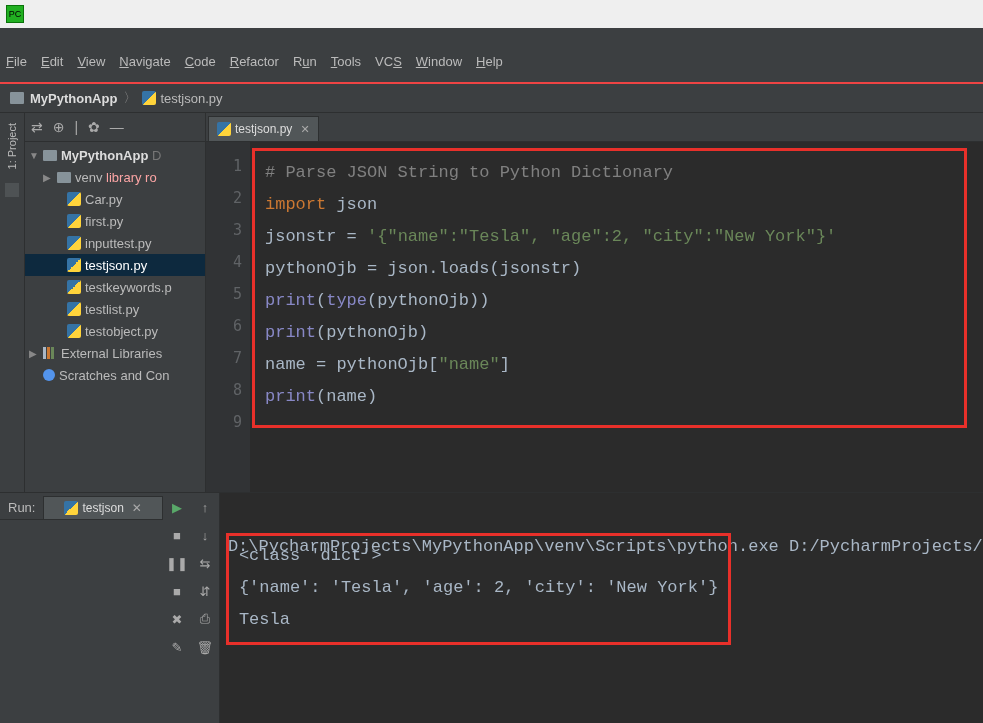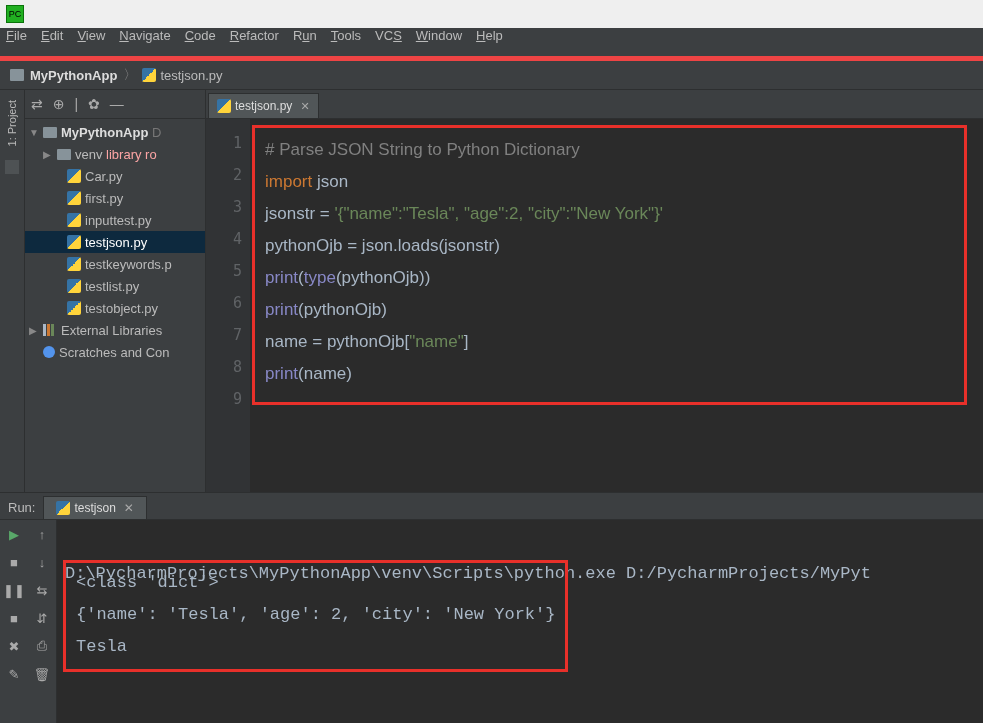--- a/index.html
+++ b/index.html
@@ -1,19 +1,19 @@
 <!DOCTYPE html>
 <html><head>
 <meta charset="utf-8">
 <style>
 html,body{margin:0;padding:0;width:983px;height:723px;overflow:hidden;background:#3c3f41;font-family:"Segoe UI",Arial,sans-serif;font-size:13px;color:#bbbbbb}
 .win{display:flex;flex-direction:column;height:100%}
 .titlebar{height:28px;background:#efefef;color:#000;display:flex;align-items:center;padding:0 6px;font-size:12px}
 .titlebar .logo{width:16px;height:16px;background:#21af21;display:inline-flex;align-items:center;justify-content:center;color:#000;font-size:9px;font-weight:normal;margin-right:6px;border:1px solid #0a730a}
-.menubar{height:28px;background:#3c3f41;border-bottom:5px solid #ef4444;display:flex;align-items:flex-start;padding:0 6px}
+.menubar{height:28px;background:#3c3f41;border-bottom:2px solid #ef4444;display:flex;align-items:flex-end;padding:13px 6px}
 .menubar span{margin-right:14px;cursor:default}
 .menubar u{text-decoration:underline}
 .crumb{height:28px;background:#3c3f41;border-bottom:1px solid #2d2f30;display:flex;align-items:center;padding:0 10px;font-size:13px}
 .crumb .fold{width:14px;height:12px;background:#87939a;margin-right:6px;display:inline-block;border-radius:1px}
 .crumb .sep{margin:0 6px;color:#888}
 .pyicon{width:14px;height:14px;display:inline-block;background:linear-gradient(135deg,#3573a5 50%,#ffd43b 50%);border-radius:2px;margin-right:4px;vertical-align:-2px}
 .main{flex:1;display:flex;min-height:0}
 .gutter{width:24px;background:#3c3f41;border-right:1px solid #2d2f30;display:flex;flex-direction:column;align-items:center;padding-top:4px}
 .guttab{writing-mode:vertical-rl;transform:rotate(180deg);padding:6px 2px;font-size:11px;color:#bbb;display:flex;align-items:center}
 .gutsq{width:14px;height:14px;background:#4e5254;margin-top:8px}
@@ -29,26 +29,26 @@
 .trow .libicon{width:14px;height:12px;margin-right:4px;display:inline-block}
 .trow .libicon::before{content:"";display:block;width:3px;height:12px;background:#a9b7c6;box-shadow:4px 0 #cc7832,8px 0 #6a8759}
 .trow .scicon{width:12px;height:12px;border-radius:50%;background:#5394ec;margin-right:4px;display:inline-block}
 .editor{flex:1;display:flex;flex-direction:column;background:#2b2b2b;min-width:0}
 .edtabs{height:28px;background:#3c3f41;border-bottom:1px solid #2d2f30;display:flex;align-items:flex-end}
 .edtab{height:24px;background:#515658;border:1px solid #2d2f30;border-bottom:none;padding:0 8px;display:flex;align-items:center;font-size:12px;color:#ddd;margin-left:2px}
 .edtab .x{margin-left:8px;color:#aaa;font-size:11px}
 .codewrap{flex:1;display:flex;position:relative;overflow:hidden}
 .lnum{width:36px;background:#313335;color:#606366;font-family:Consolas,monospace;font-size:15px;padding:8px 8px 0 0;text-align:right}
 .lnum div{height:32px;line-height:32px}
-.codebox{position:absolute;left:46px;top:6px;right:16px;border:3px solid #e8302a;padding:6px 10px 12px 10px;font-family:Liberation Sans, sans-serif;font-size:17px;line-height:32px;white-space:pre;color:#a9b7c6}
+.codebox{position:absolute;left:46px;top:6px;right:16px;border:3px solid #e8302a;padding:6px 10px 12px 10px;font-family:Liberation Mono, monospace;font-size:17px;line-height:32px;white-space:pre;color:#a9b7c6}
 .c-cmt{color:#808080}.c-kw{color:#cc7832}.c-str{color:#6a8759}.c-bi{color:#8888c6}
-.bottom{height:230px;border-top:1px solid #2d2f30;display:flex;flex-direction:column}
+.bottom{height:230px;border-top:1px solid #2d2f30;display:flex;flex-direction:row}
 .runtabs{height:26px;background:#3c3f41;border-bottom:1px solid #2d2f30;display:flex;align-items:flex-end;padding-left:8px}
 .runlbl{padding:0 8px 4px 0}
-.runtab{height:22px;background:#515658;border:1px solid #2d2f30;border-bottom:none;padding:0 12px;display:flex;align-items:center;font-size:12px;color:#ddd}
+.runtab{height:22px;background:#515658;border:1px solid #2d2f30;border-bottom:none;padding:0 20px;display:flex;align-items:center;font-size:12px;color:#ddd}
 .runtab .x{margin-left:8px;color:#aaa}
 .runbody{flex:1;display:flex;background:#2b2b2b}
 .runtools{width:56px;background:#3c3f41;border-right:1px solid #2d2f30;display:grid;grid-template-columns:28px 28px;grid-auto-rows:28px}
 .rt{display:flex;align-items:center;justify-content:center;color:#aaa;font-size:13px;cursor:default}
 .rt.play{color:#59a869}
 .console{flex:1;font-family:Liberation Mono, monospace;font-size:17px;line-height:32px;color:#a9b7c6;padding:6px 8px;white-space:pre;position:relative;overflow:hidden}
 .outbox{position:absolute;left:6px;top:40px;border:3px solid #e8302a;padding:4px 10px 6px 10px}
 .exit{position:absolute;left:14px;top:172px}
 </style>
 </head>

